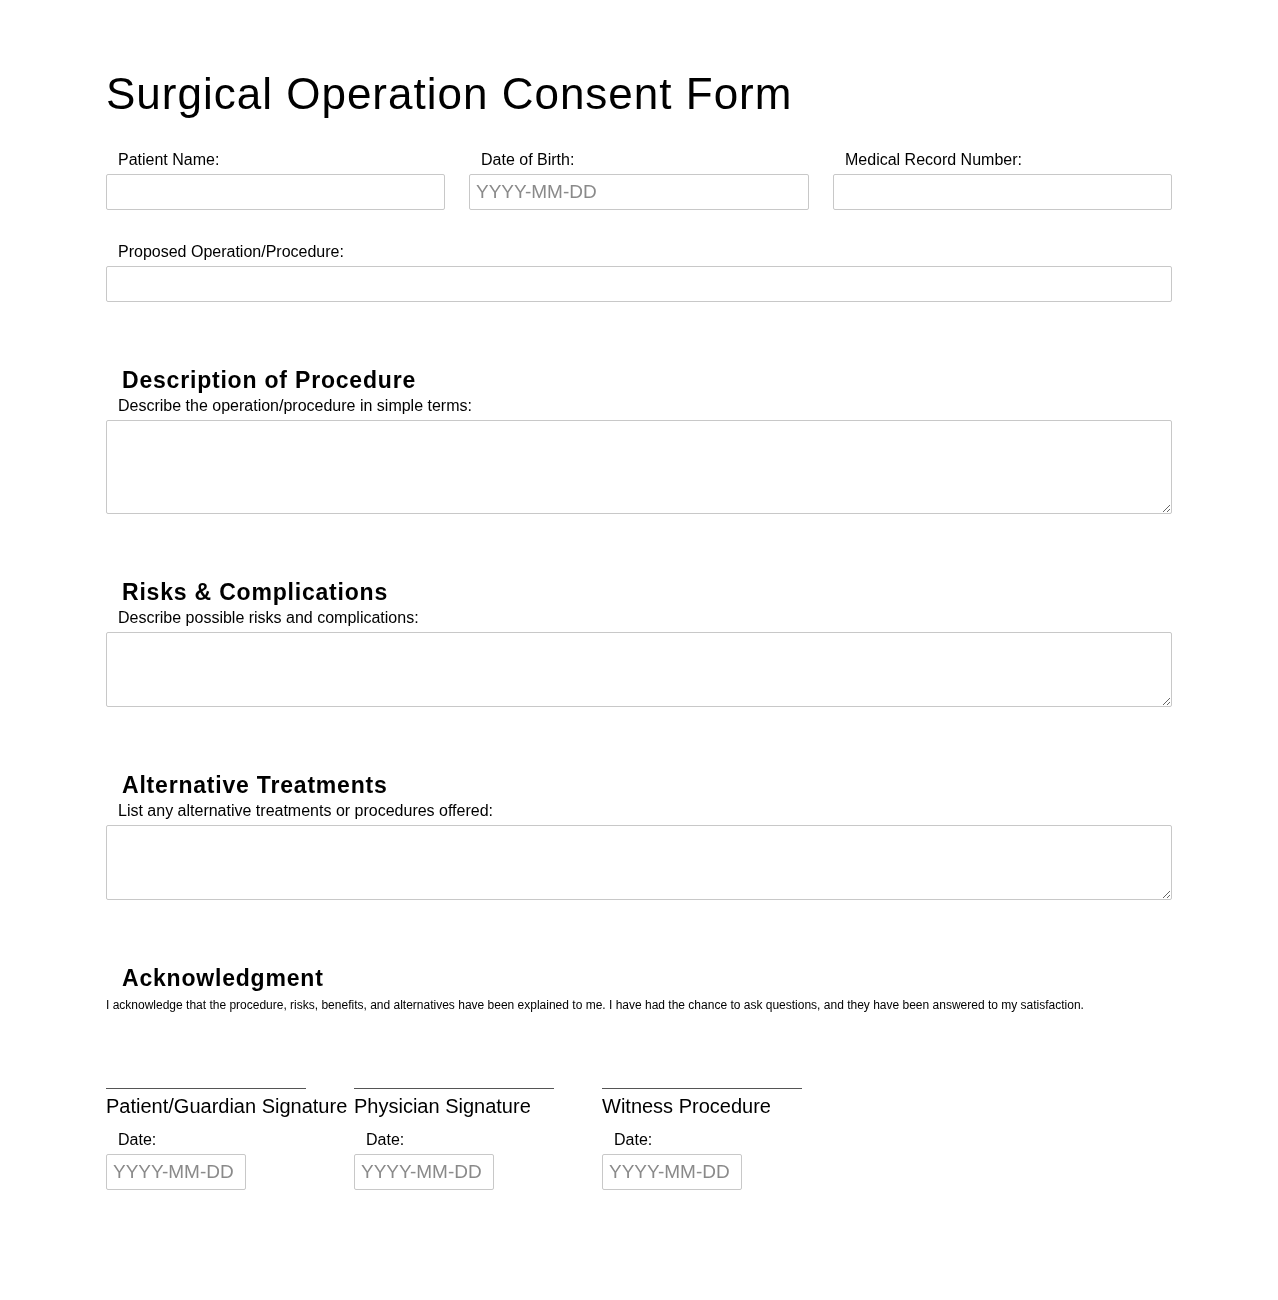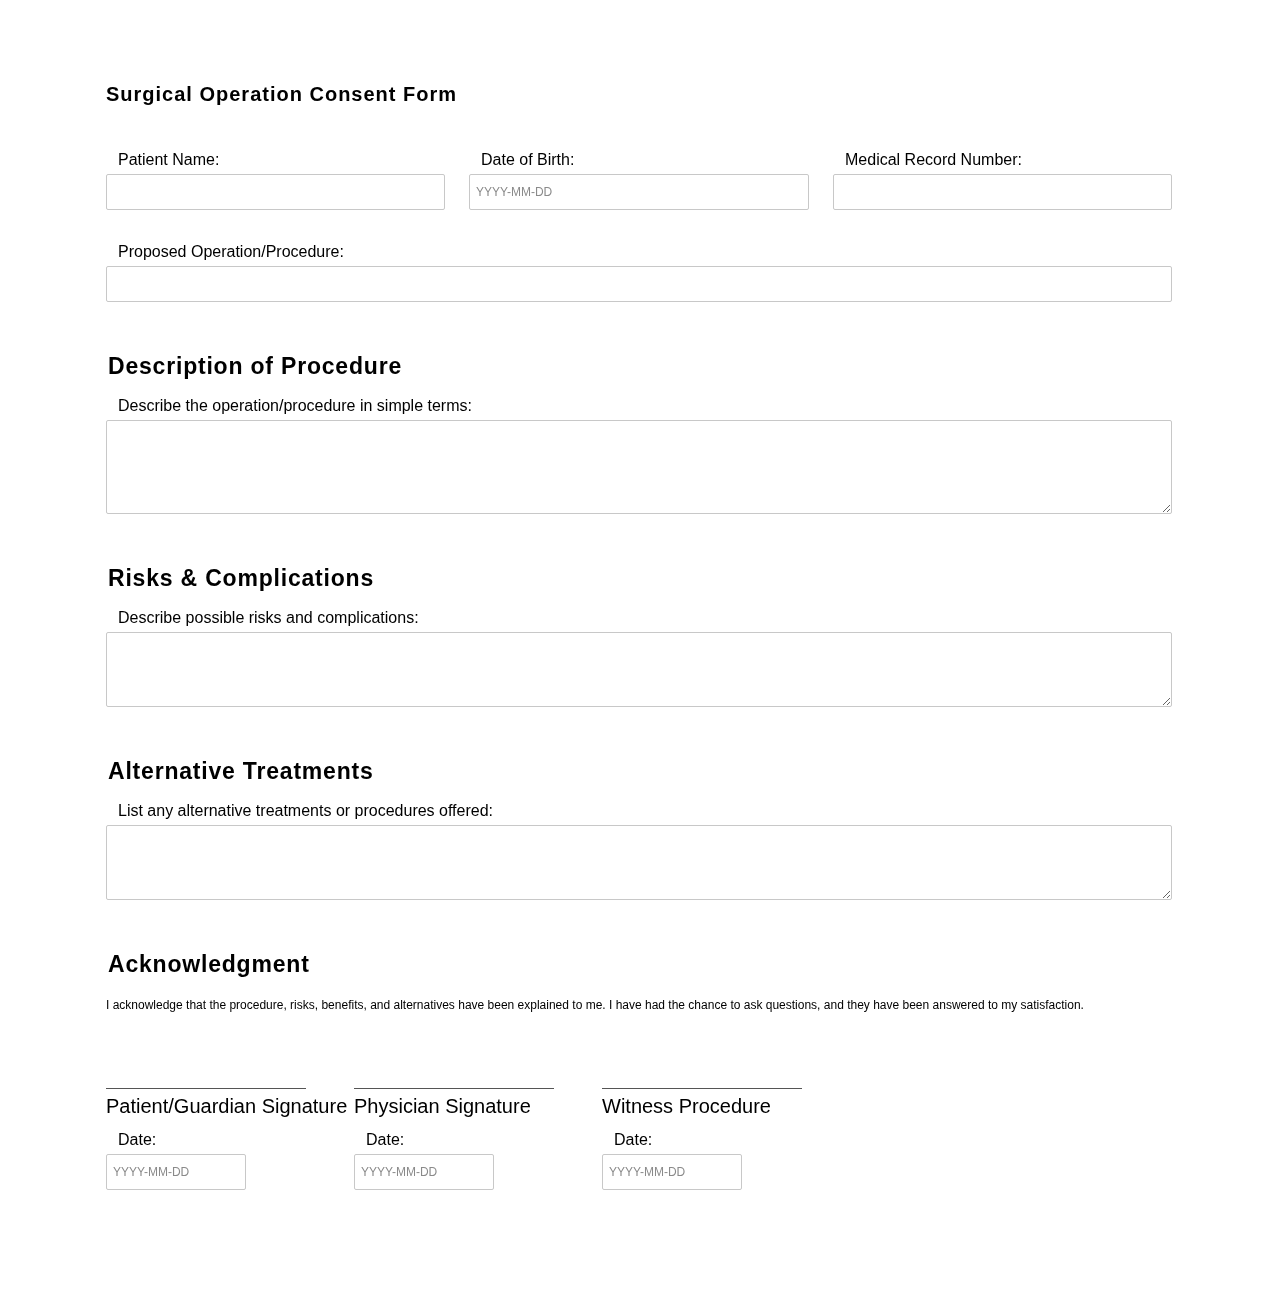--- a/index.html
+++ b/index.html
@@ -3,33 +3,33 @@
 <meta charset="utf-8">
 <style>
   html, body { margin: 0; padding: 0; background: #ffffff; }
   body {
     width: 1278px; height: 1300px; position: relative; overflow: hidden;
     font-family: "Liberation Sans", sans-serif; color: #000;
   }
   .page { position: absolute; left: 106px; top: 0; width: 1066px; }
   h1 {
     position: absolute; left: 0; top: 76px; margin: 0;
-    font-size: 20px; font-weight: bold; letter-spacing: 1px; line-height: 36px;
+    font-size: 44px; font-weight: normal; letter-spacing: 1px; line-height: 36px;
   }
   h2 {
-    position: absolute; left: 0; margin: 2px;
+    position: absolute; left: 0; margin: 16px;
     font-size: 23px; font-weight: bold; letter-spacing: 0.8px; line-height: 26px;
   }
   .label {
     position: absolute; font-size: 16px; line-height: 18px; white-space: nowrap; margin-left: 12px;
   }
   .input {
     position: absolute; box-sizing: border-box; height: 36px;
     border: 1px solid #c8c8c8; border-radius: 2px; background: #fff;
-    font-family: "Liberation Sans", sans-serif; font-size: 12px;
+    font-family: "Liberation Sans", sans-serif; font-size: 19px;
     padding: 0 6px; color: #ec4899; outline: none;
   }
   .input::placeholder { color: #8a8a8a; }
   textarea.input {
     resize: vertical; padding: 6px; height: auto;
   }
   .para {
     position: absolute; left: 0; width: 1066px;
     font-size: 12px; line-height: 18px;
   }

